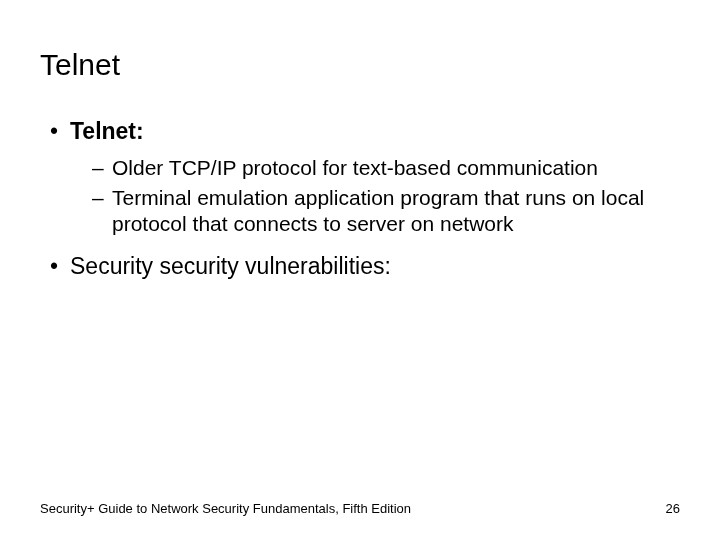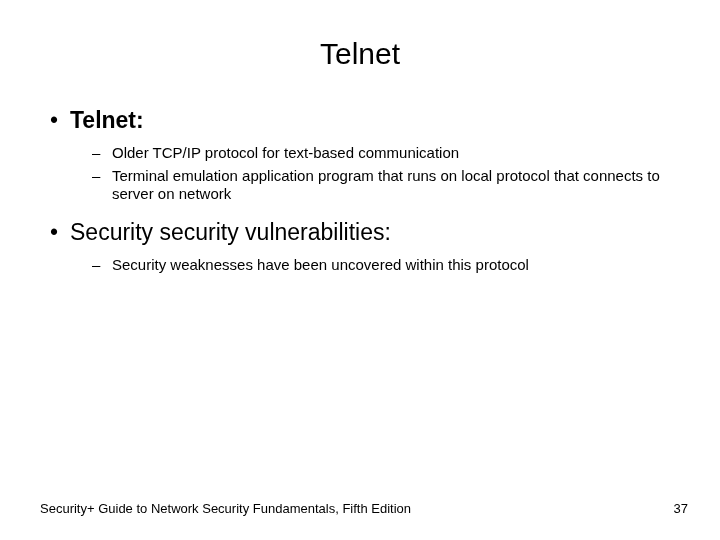--- a/index.html
+++ b/index.html
@@ -10,80 +10,78 @@
     body {
       width: 720px;
       height: 540px;
       background: #ffffff;
       font-family: Arial, Helvetica, sans-serif;
       color: #000000;
       position: relative;
       padding: 30px 40px 20px 40px;
     }
     .slide-title {
-      text-align: center;
       font-size: 30px;
       font-weight: normal;
       margin-bottom: 35px;
-      margin-top: 7px;
+      margin-top: 18px;
     }
     .content {
       padding-left: 10px;
     }
     .bullet-l1 {
       font-size: 23px;
       margin-bottom: 8px;
       padding-left: 20px;
       position: relative;
       line-height: 1.3;
     }
     .bullet-l1::before {
       content: "•";
       position: absolute;
       left: 0;
       top: 0;
     }
     .bullet-l2 {
-      font-size: 15px;
+      font-size: 21px;
       margin-bottom: 4px;
       padding-left: 62px;
       position: relative;
       line-height: 1.25;
     }
     .bullet-l2::before {
       content: "–";
       position: absolute;
       left: 42px;
       top: 0;
     }
     .section-gap {
       margin-top: 14px;
     }
     .footer {
       position: absolute;
       bottom: 24px;
       left: 40px;
-      right: 32px;
+      right: 40px;
       display: flex;
       justify-content: space-between;
       font-size: 13px;
     }
   </style>
 </head>
 <body>
 
 <h1 class="slide-title">Telnet</h1>
 
 <div class="content">
   <div class="bullet-l1">
     <strong>Telnet:</strong>
   </div>
   <div class="bullet-l2">Older TCP/IP protocol for text-based communication</div>
   <div class="bullet-l2">Terminal emulation application program that runs on local protocol that connects to server on network</div>
 
   <div class="bullet-l1 section-gap">Security security vulnerabilities:</div>
-  <div class="bullet-l2">Security weaknesses have been uncovered within this protocol</div>
 </div>
 
 <div class="footer">
   <span>Security+ Guide to Network Security Fundamentals, Fifth Edition</span>
-  <span>37</span>
+  <span>26</span>
 </div>
 
 </body></html>

